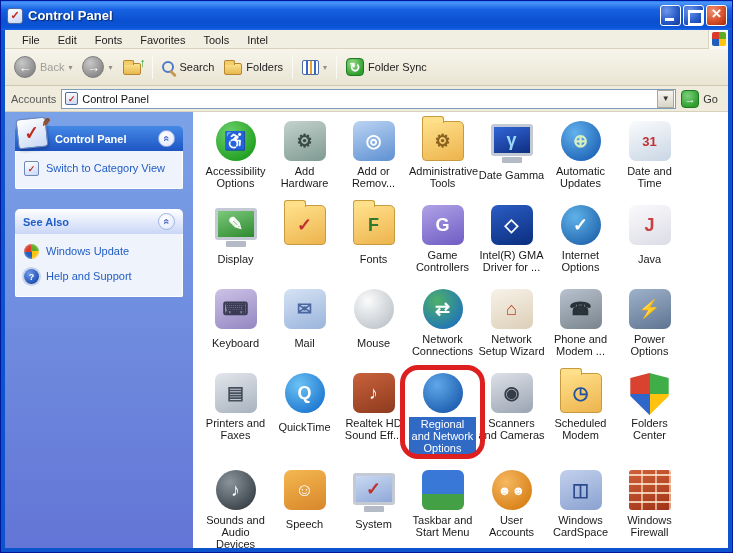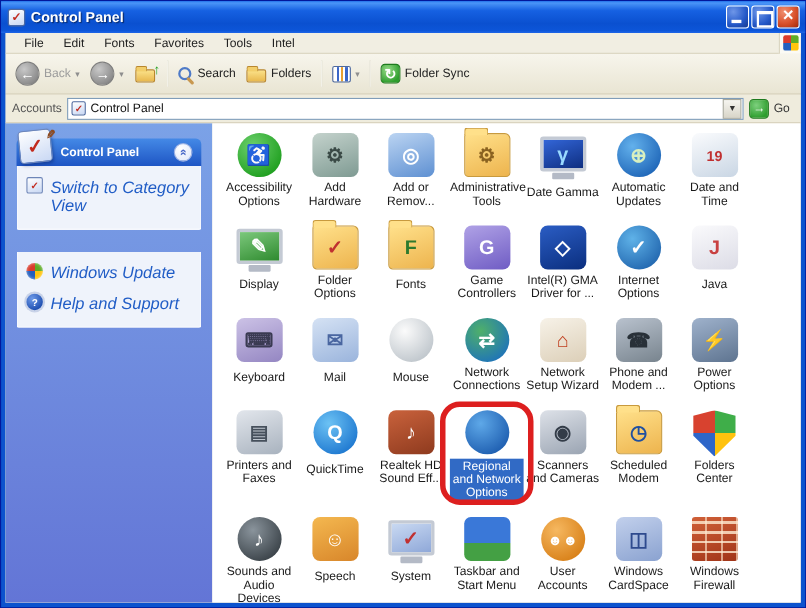--- a/index.html
+++ b/index.html
@@ -86,21 +86,21 @@
     background: linear-gradient(160deg,#FFFFFF,#C9D8F4); border: 1px solid #6E86B8; border-radius: 4px;
     transform: rotate(-6deg); color: #C22A1E; font-weight: bold; font-size: 18px;
     display: flex; align-items: center; justify-content: center; box-shadow: 1px 2px 3px rgba(0,20,80,.35); }
   .cp-big-icon .pencil { position: absolute; right: -5px; top: -2px; font-size: 11px; color: #8E4A1E; transform: rotate(90deg); }
   .chevron-btn { width: 17px; height: 17px; border-radius: 50%; background: radial-gradient(circle at 35% 30%,#FFFFFF,#DDE6FA);
     border: 1px solid #9FB4E4; display: flex; align-items: center; justify-content: center; }
   .chevron-btn span { color: #4868C8; font-weight: bold; font-size: 11px; transform: rotate(90deg); display: block; line-height: 1; }
   .panel-body { background: #EFF3FB; border: 1px solid #FFFFFF; border-top: none; padding: 10px 8px; border-radius: 0 0 2px 2px; }
   .sb-link { display: flex; align-items: flex-start; gap: 7px; margin-bottom: 10px; cursor: pointer; }
   .sb-link:last-child { margin-bottom: 2px; }
-  .sb-link .sb-label { font-size: 15px; color: #215DC6; padding-top: 1px; font-style: italic; }
+  .sb-link .sb-label { font-size: 11px; color: #215DC6; padding-top: 1px; }
   .sb-icon { width: 15px; height: 15px; flex-shrink: 0; display: flex; align-items: center; justify-content: center;
     font-size: 9px; font-weight: bold; }
   .sb-icon.switch-view-icon { background: linear-gradient(160deg,#FFFFFF,#C9D8F4); border: 1px solid #6E86B8;
     border-radius: 2px; color: #C22A1E; }
   .sb-icon.windows-update-icon { border-radius: 50%;
     background: conic-gradient(#5EAC26 0 25%, #FFC40D 25% 50%, #225EBE 50% 75%, #D93A2B 75% 100%);
     box-shadow: inset 0 0 3px rgba(255,255,255,.6); }
   .sb-icon.help-support-icon { border-radius: 50%; color: #fff;
     background: radial-gradient(circle at 35% 30%,#6E9AE8,#1E4EB0 75%); box-shadow: 0 0 0 2px #C8D2E8; }
   
@@ -217,20 +217,26 @@
               </span>
           </div>
           <div class="panel-body" id="panel-body-0">
               <div class="sb-link">
                 <span class="sb-icon switch-view-icon">✓</span>
                 <span class="sb-label">Switch to Category View</span>
               </div>
             </div>
         </div>
         <div class="panel">
+          <div class="panel-header light">
+            <span class="panel-title">See Also</span>
+            <span class="chevron-btn">
+                <span>«</span>
+              </span>
+          </div>
           <div class="panel-body" id="panel-body-1">
               <div class="sb-link">
                 <span class="sb-icon windows-update-icon"></span>
                 <span class="sb-label">Windows Update</span>
               </div>
               <div class="sb-link">
                 <span class="sb-icon help-support-icon">?</span>
                 <span class="sb-label">Help and Support</span>
               </div>
             </div>
@@ -270,35 +276,34 @@
               <div><div class="label">Date Gamma</div></div>
             </div>
             <div class="cell">
               <div class="tile shape-circle" style="--c1: #63B1EC; --c2: #1F66B8;">
                 <span class="glyph" style="color: rgb(216, 240, 192);">⊕</span>
               </div>
               <div><div class="label">Automatic Updates</div></div>
             </div>
             <div class="cell">
               <div class="tile shape-square" style="--c1: #FAFBFD; --c2: #C9D6E4;">
-                <span class="glyph" style="color: rgb(192, 48, 48); font-size: 13px;">19</span>
+                <span class="glyph" style="color: rgb(192, 48, 48); font-size: 13px;">31</span>
               </div>
               <div><div class="label">Date and Time</div></div>
             </div>
             <div class="cell">
               <div class="tile shape-monitor" style="--c1: #7CC87C; --c2: #2E8A2E;">
                 <span class="glyph" style="color: rgb(255, 255, 255);">✎</span>
               </div>
               <div><div class="label">Display</div></div>
             </div>
             <div class="cell">
               <div class="tile shape-folder" style="--c1: #FFE08A; --c2: #EDB44E;">
                 <span class="glyph" style="color: rgb(192, 48, 48);">✓</span>
               </div>
-              <div><div class="label">Folder Options</div></div>
             </div>
             <div class="cell">
               <div class="tile shape-folder" style="--c1: #FFE08A; --c2: #EDB44E;">
                 <span class="glyph" style="color: rgb(46, 122, 46);">F</span>
               </div>
               <div><div class="label">Fonts</div></div>
             </div>
             <div class="cell">
               <div class="tile shape-square" style="--c1: #B0A2E6; --c2: #6F5CC4;">
                 <span class="glyph" style="color: rgb(255, 255, 255);">G</span>

